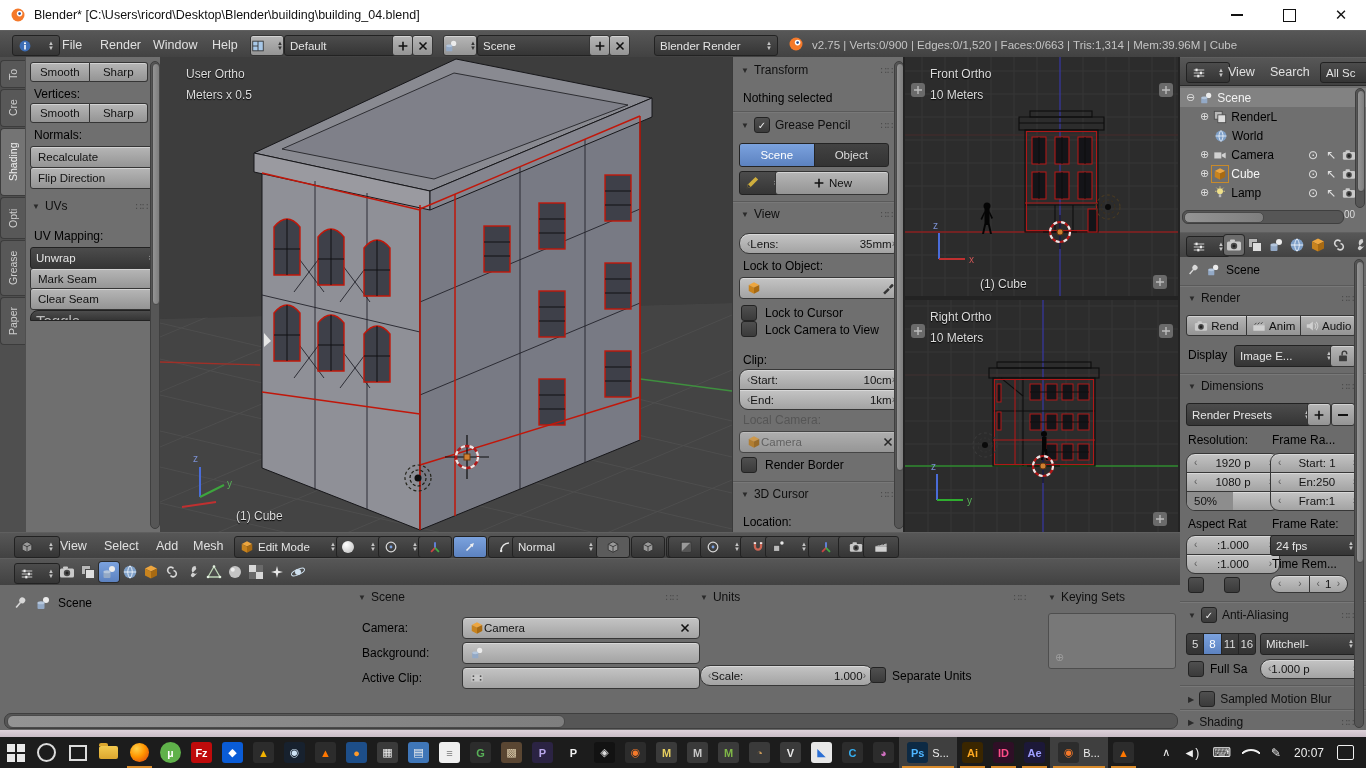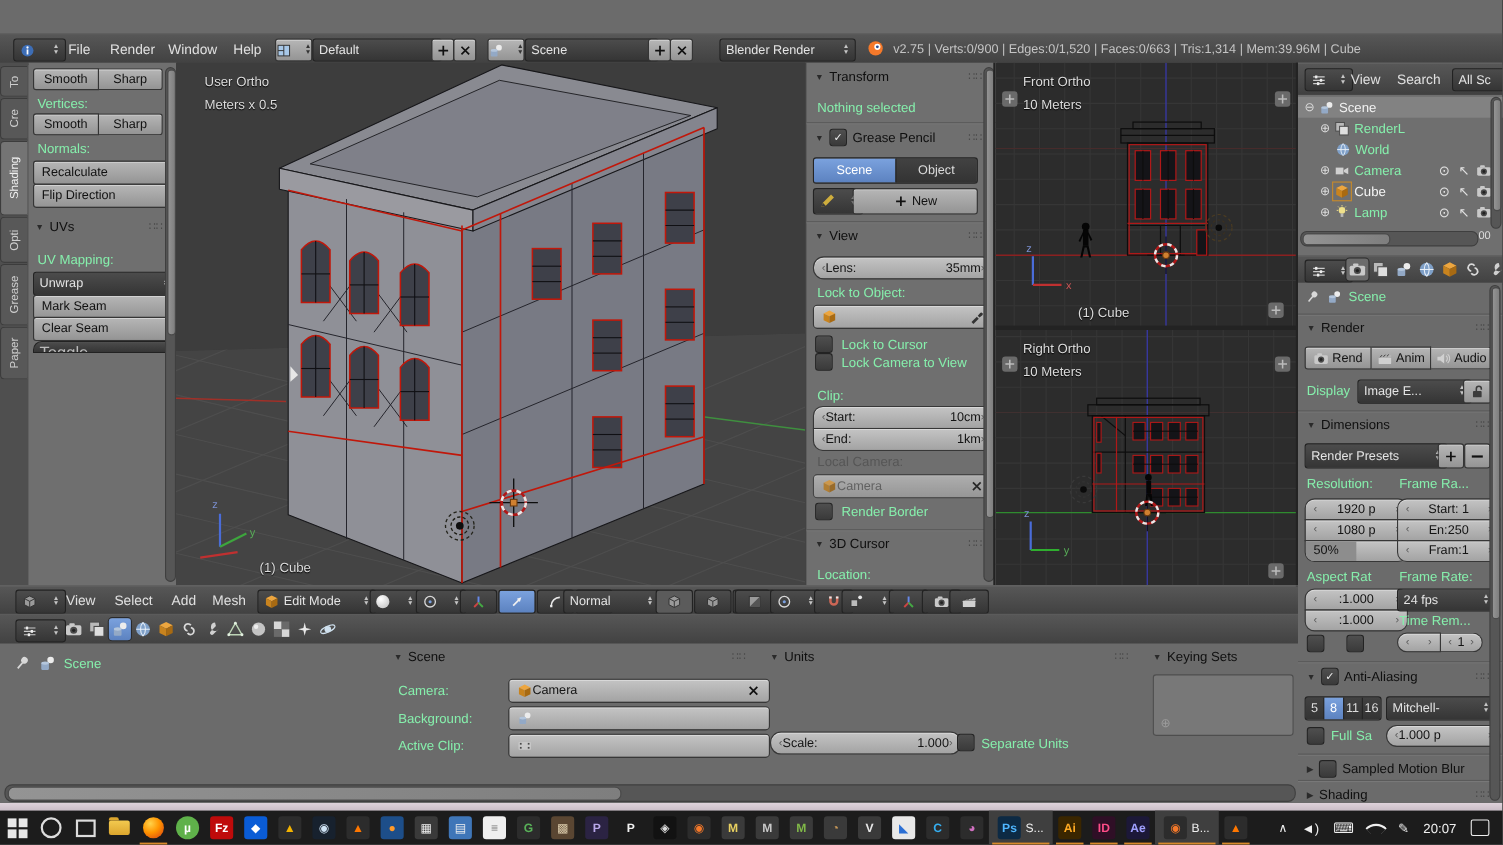--- a/index.html
+++ b/index.html
@@ -1,19 +1,19 @@
 <!DOCTYPE html>
 <html><head>
 <meta charset="utf-8">
 <style>
   html,body{margin:0;padding:0;background:#2a2a2a}
   #app{position:relative;width:1366px;height:768px;overflow:hidden;background:#6b6b6b;
        font-family:"Liberation Sans","DejaVu Sans",sans-serif;font-size:12px;-webkit-font-smoothing:antialiased}
   .ab{position:absolute}
-  .txtd{color:#86efac}
+  .txtd{color:#000000}
   .ovl{color:#dcdcdc;font-size:12px;text-shadow:0 1px 1px #000}
   .hdr{background:linear-gradient(#575757,#414141);border-bottom:1px solid #2a2a2a;border-top:1px solid #5f5f5f}
   .btn{background:linear-gradient(#b6b6b6,#949494);border:1px solid #353535;border-radius:3px;color:#111;
        display:flex;align-items:center;justify-content:center;box-shadow:inset 0 1px 0 #d2d2d2;font-size:11.5px;gap:3px}
   .dd{background:linear-gradient(#4c4c4c,#353535);border:1px solid #222;border-radius:3px;color:#e4e4e4;
       display:flex;align-items:center;padding:0 5px;gap:4px;font-size:11.5px}
   .pill{background:linear-gradient(#c4c4c4,#a3a3a3);border:1px solid #373737;border-radius:10px;color:#141414;
         display:flex;align-items:center;padding:0 7px;box-shadow:inset 0 1px 0 #d8d8d8;font-size:11.5px}
   .pill .arr{color:#5b5b5b;font-size:10px;line-height:10px}
   .pill .sp{flex:1}
@@ -225,20 +225,35 @@
         <path d="M8,3 V13 M3,8 H13" stroke="#111" stroke-width="1.8"></path>
       </symbol>
   <symbol id="s-x" viewBox="0 0 16 16">
         <path d="M4,4 L12,12 M12,4 L4,12" stroke="#111" stroke-width="1.8"></path>
       </symbol>
 </defs>
 </svg>
 
 <div id="app">
 
+  <div id="titlebar" class="ab">
+    <svg class="icon16" style="margin:0 8px 0 10px">
+        <use href="#s-blender"></use>
+      </svg>
+    <span style="color:#111;font-size:12.5px">Blender* [C:\Users\ricord\Desktop\Blender\building\building_04.blend]</span>
+    <div style="margin-left:auto;display:flex;gap:38px;padding-right:18px">
+      <div class="wbtn">
+          <div style="width:12px;height:2px;background:#111"></div>
+        </div>
+      <div class="wbtn">
+          <div style="width:11px;height:11px;border:1.5px solid #111"></div>
+        </div>
+      <div class="wbtn" style="font-size:15px">✕</div>
+    </div>
+  </div>
 
   <div class="ab hdr" style="left:0;top:30px;width:1366px;height:27px">
     <div class="ab dd" style="left:12px;top:4px;width:36px;height:19px">
       <svg class="icon14">
           <use href="#s-info"></use>
         </svg>
         <span class="ud">▲<span>▼</span></span>
     </div>
     <span class="ab menu" style="left:62px;top:7px">File</span>
     <span class="ab menu" style="left:100px;top:7px">Render</span>

